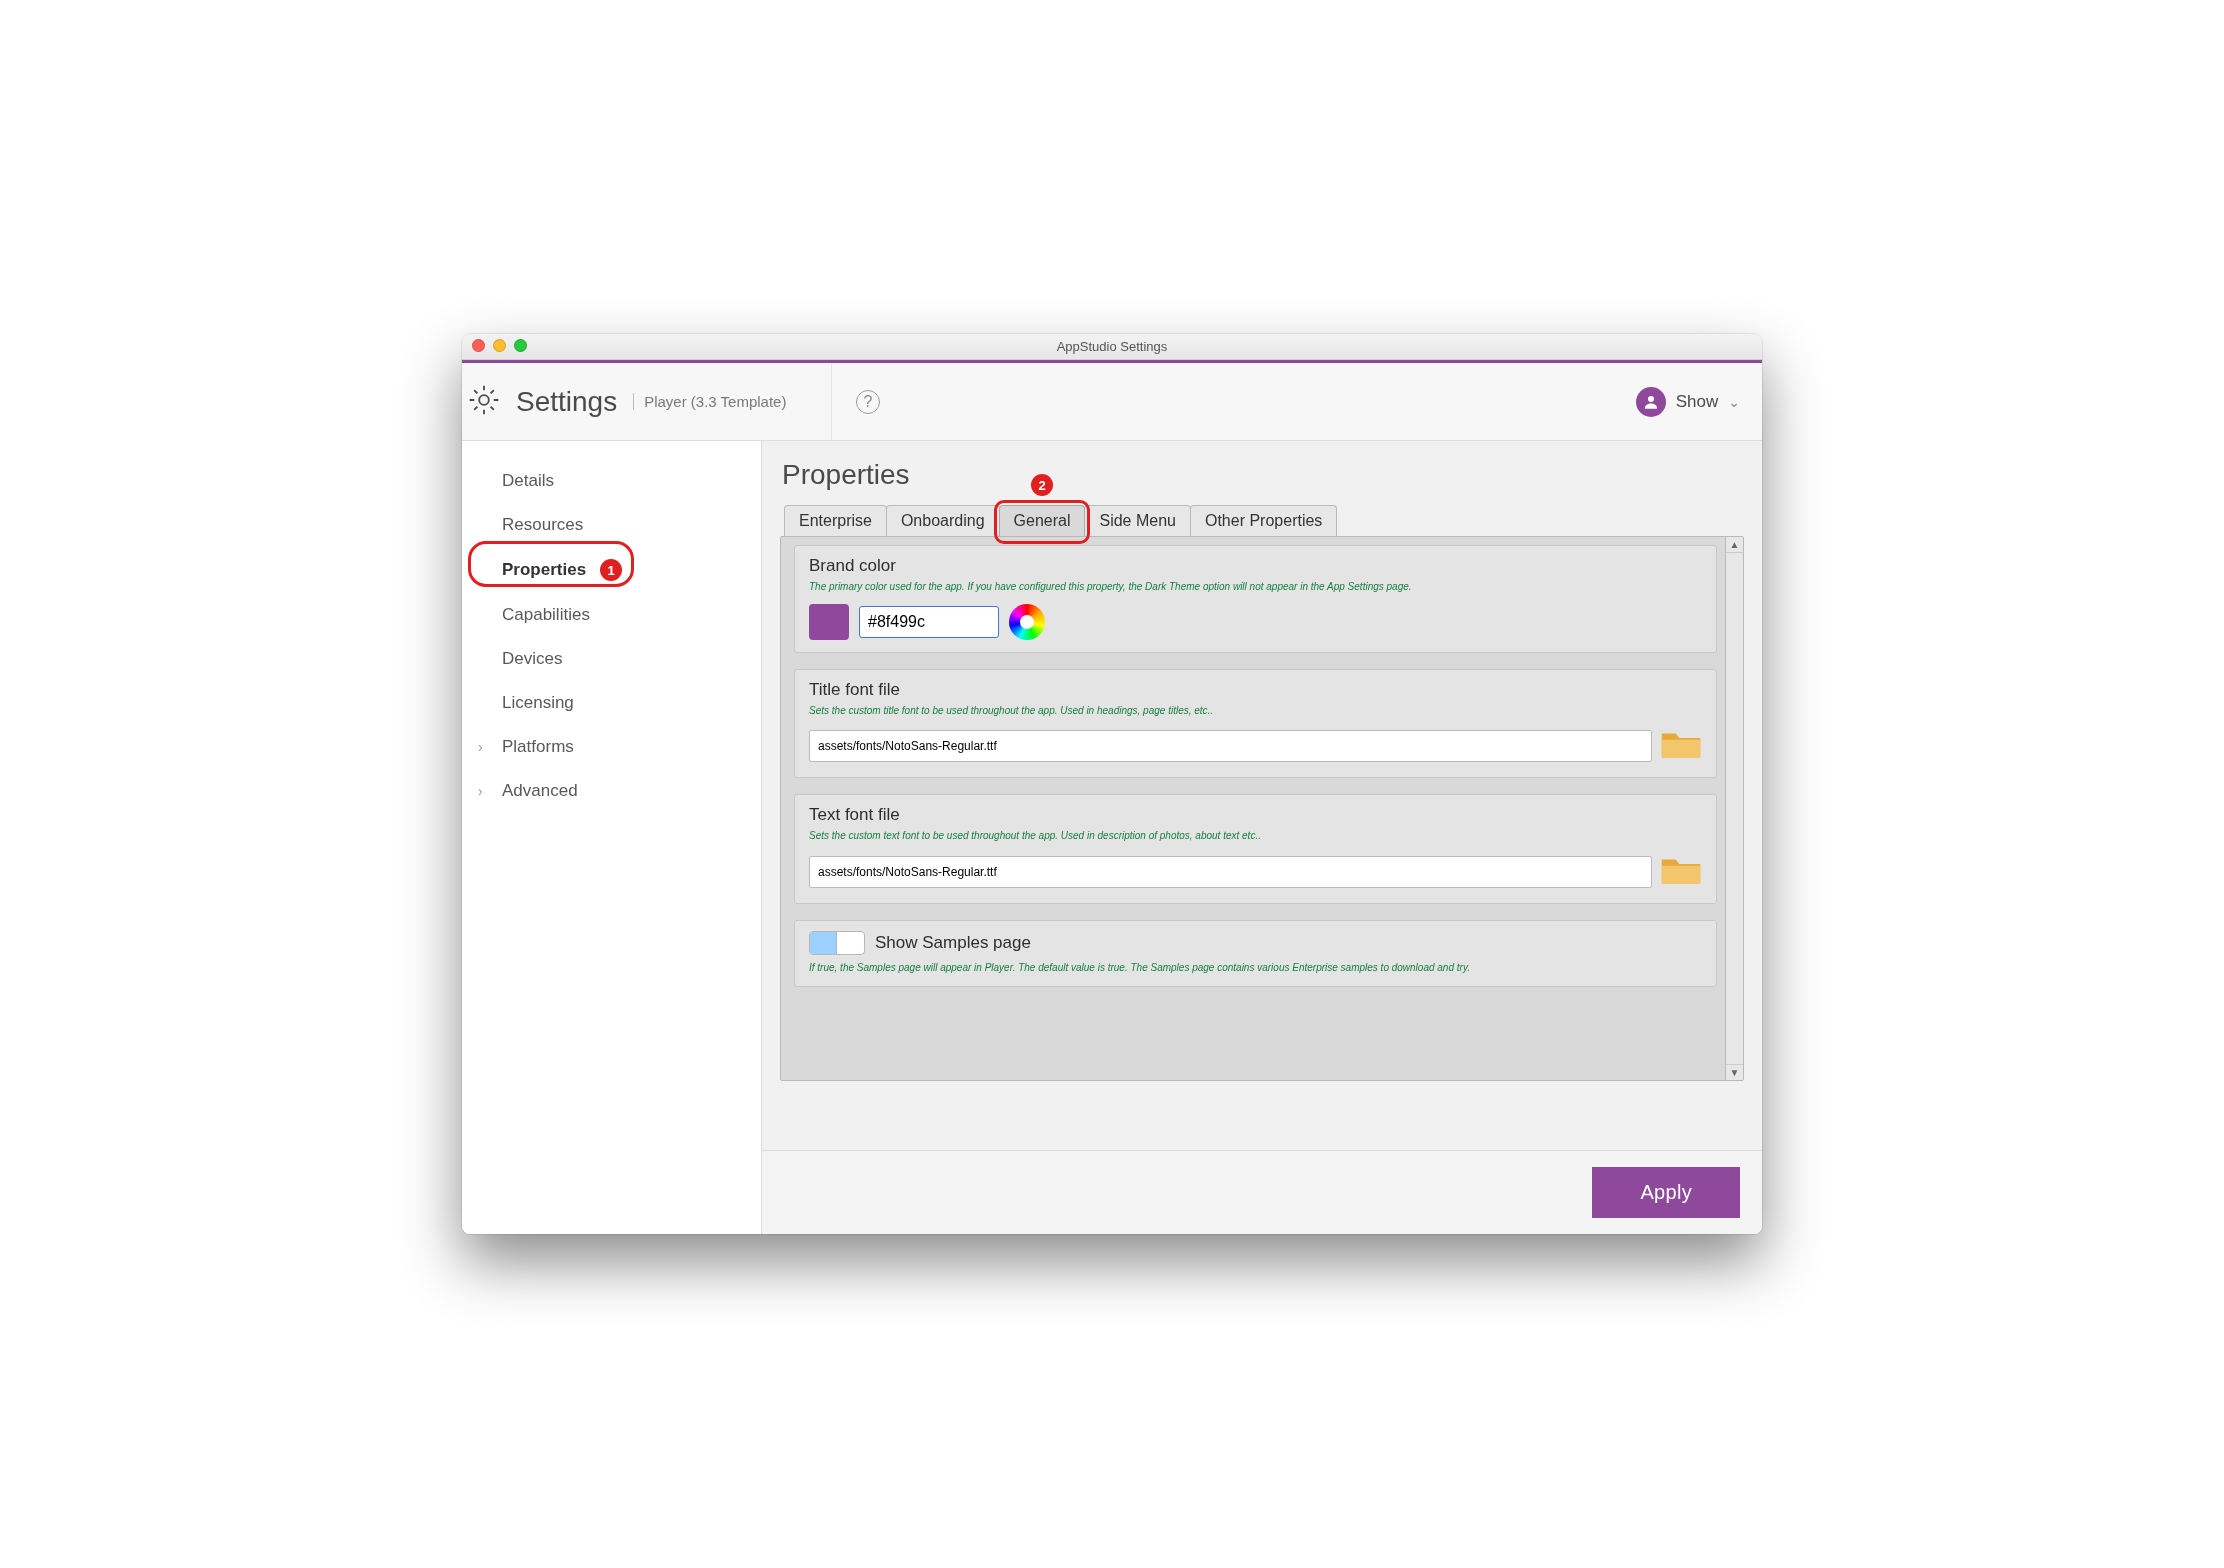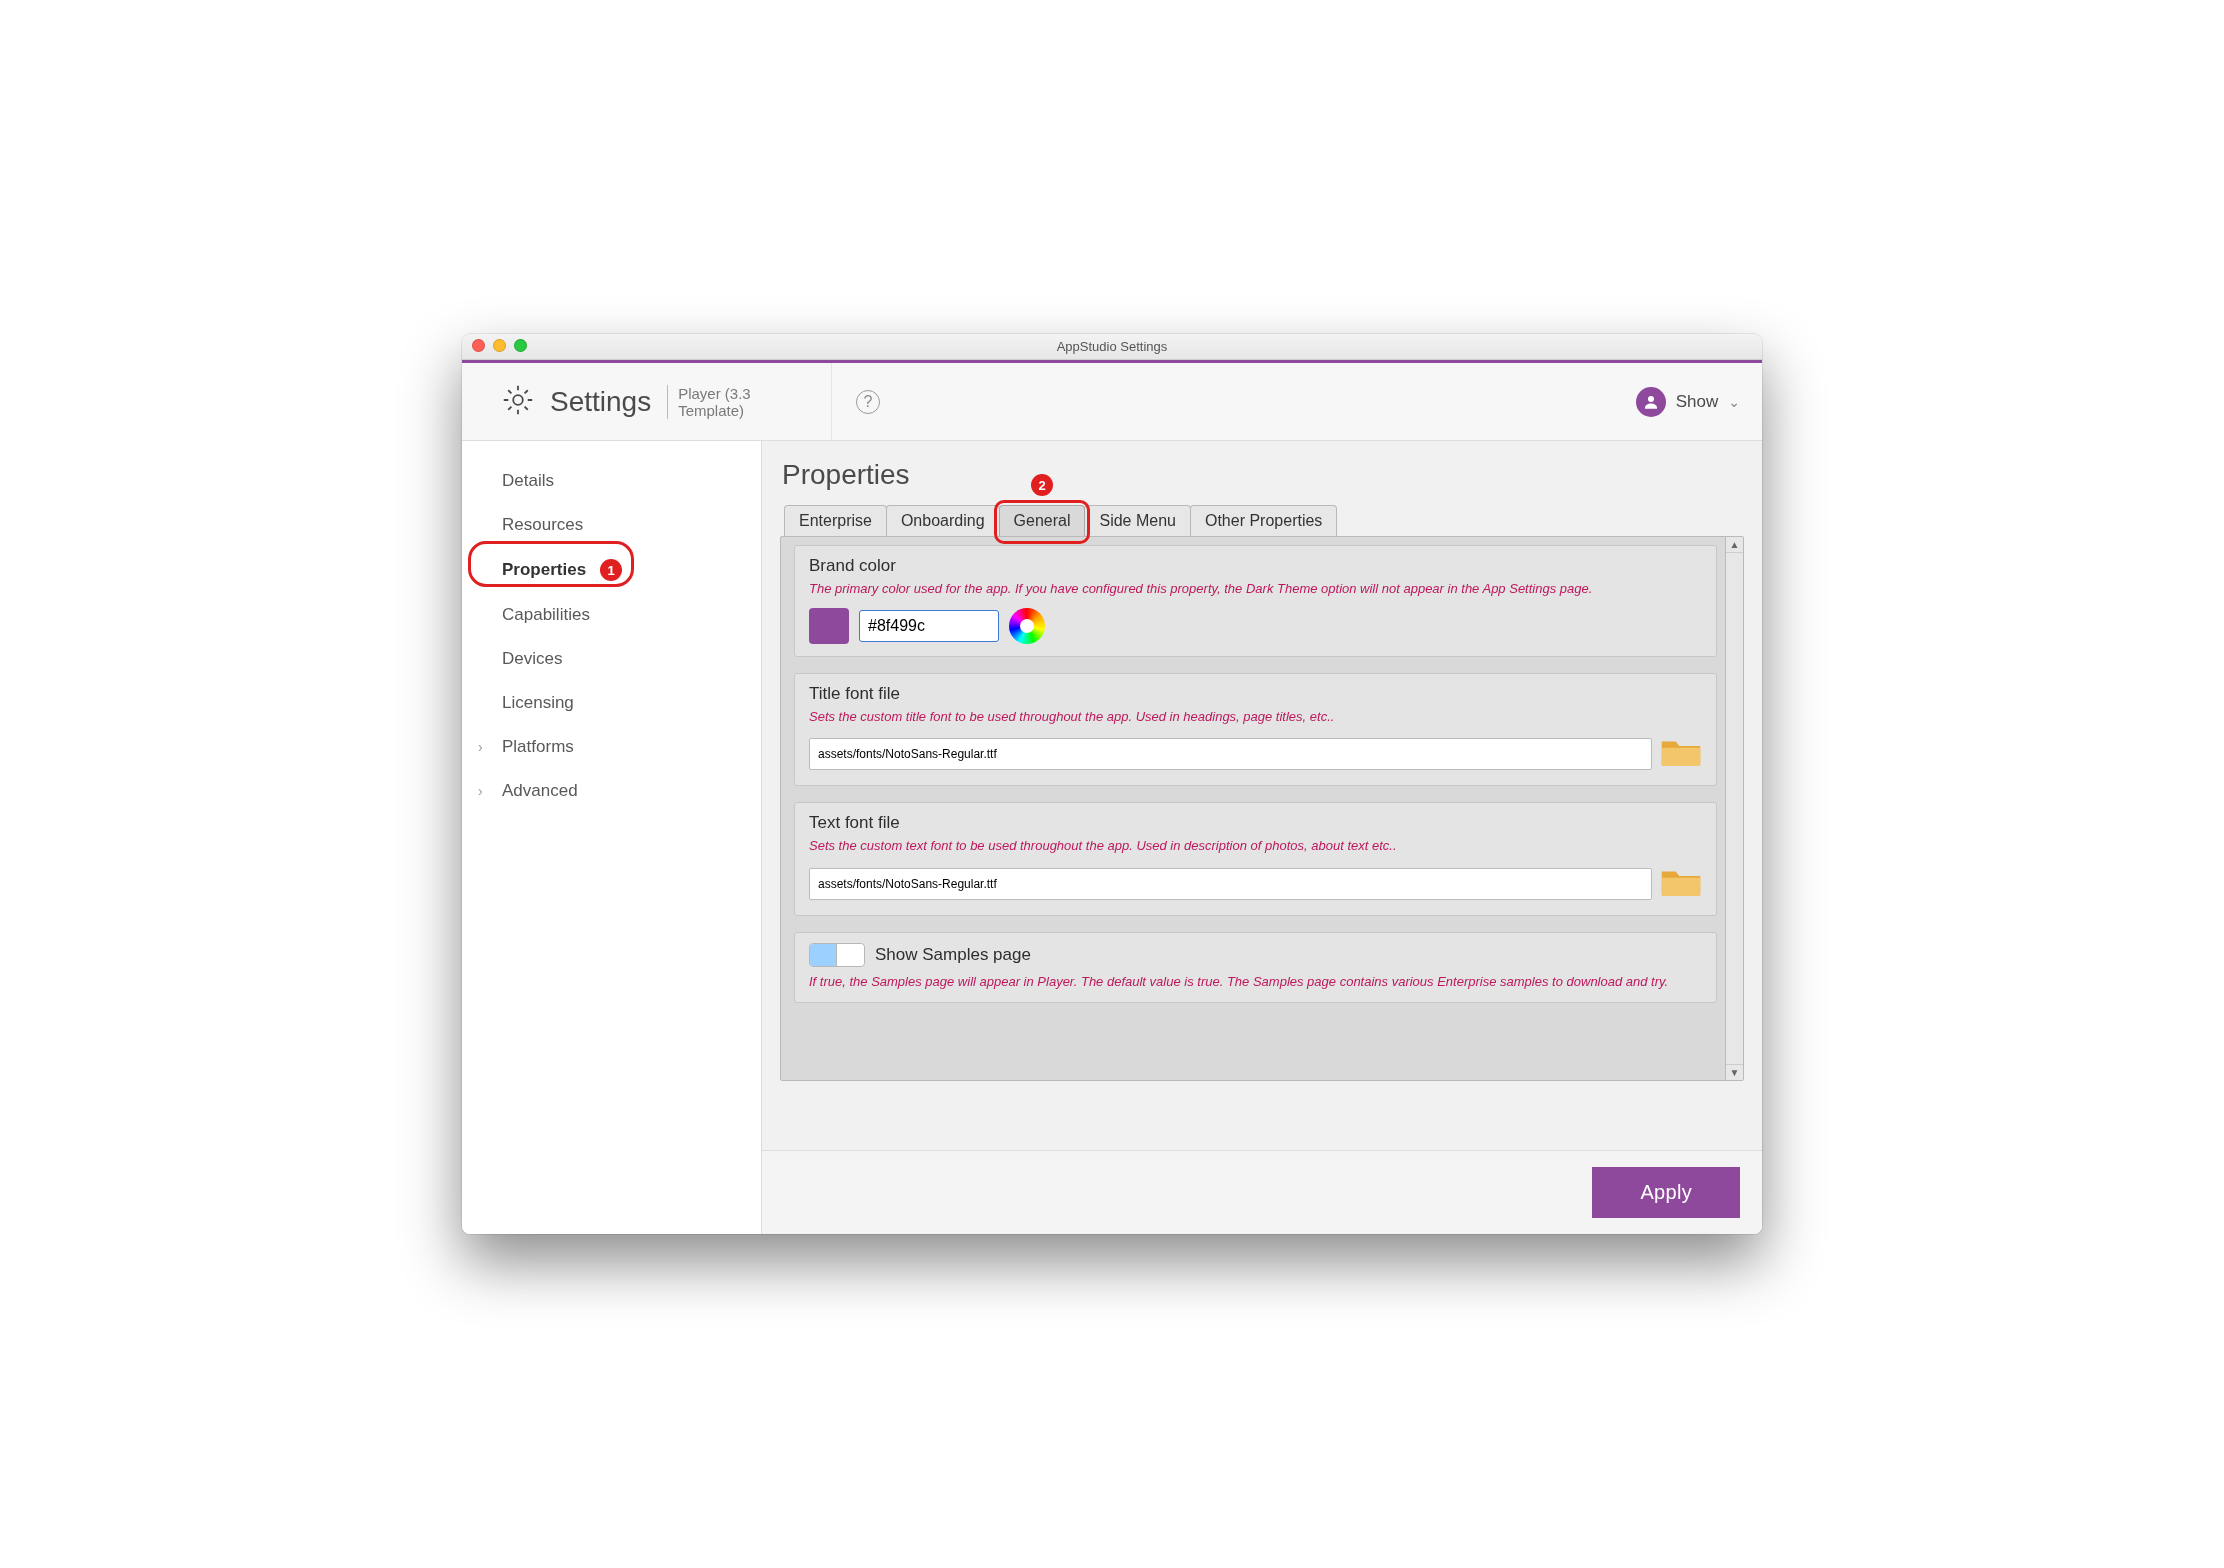--- a/index.html
+++ b/index.html
@@ -23,21 +23,21 @@
   }
   .traffic { position:absolute; left:10px; top:5px; display:flex; gap:8px; }
   .dot { width:13px; height:13px; border-radius:50%; box-shadow: inset 0 0 0 1px rgba(0,0,0,.15); }
   .dot.red{background:#ff5f57;} .dot.yellow{background:#febc2e;} .dot.green{background:#28c840;}
   .accentbar { height:3px; background:#8f499c; }
   .header {
     height: 78px; background:#f7f7f7; border-bottom:1px solid #ddd;
     display:flex; align-items:center;
   }
   .header-left {
-    display:flex; align-items:center; gap:14px; padding:0 38px;
+    display:flex; align-items:center; gap:14px; padding:0 4px;
     width: 370px; border-right:1px solid #e4e4e4; height:100%;
   }
   .gear svg{width:36px;height:36px;stroke:#4a4a4a;fill:none;stroke-width:1.2;}
   .settings-title { font-size:28px; font-weight:300; color:#4a4a4a; }
   .settings-sub { font-size:15px; color:#7a7a7a; padding-left:10px; border-left:1px solid #bbb; margin-left:2px;}
   .header-mid { padding:0 24px; }
   .help-ico { width:24px;height:24px;border:1.5px solid #9a9a9a;border-radius:50%;display:flex;align-items:center;justify-content:center;color:#8a8a8a;font-size:16px;}
   .header-right { margin-left:auto; display:flex;align-items:center;gap:10px;padding-right:22px;color:#4a4a4a;font-size:17px;}
   .avatar{width:30px;height:30px;border-radius:50%;background:#8f499c;display:flex;align-items:center;justify-content:center;}
   .avatar svg{width:18px;height:18px;fill:#fff;}
@@ -61,21 +61,21 @@
   .panel {
     border:1px solid #b9b9b9; background:#d9d9d9; border-radius:2px;
     padding: 8px 8px 8px 8px; position:relative; height: 545px;
   }
   .scroll-gutter{position:absolute;right:0;top:0;bottom:0;width:18px;background:#e7e7e7;border-left:1px solid #bbb;}
   .scroll-up,.scroll-dn{position:absolute;left:0;right:0;height:16px;display:flex;align-items:center;justify-content:center;color:#666;font-size:10px;}
   .scroll-up{top:0;border-bottom:1px solid #ccc;}
   .scroll-dn{bottom:0;border-top:1px solid #ccc;}
   .group { background:#e4e4e4; border:1px solid #c7c7c7; border-radius:3px; padding:10px 14px 12px; margin:0 18px 16px 5px;}
   .g-title{font-size:17px;color:#2e2e2e;margin-bottom:4px;}
-  .g-desc{font-size:13px;color:#be185d;font-style:italic;line-height:1.35;margin-bottom:10px;}
+  .g-desc{font-size:10px;color:#15803d;font-style:italic;line-height:1.35;margin-bottom:10px;}
   .row{display:flex;align-items:center;gap:10px;}
   .swatch{width:40px;height:36px;border-radius:4px;background:#8f499c;}
   .color-input{width:140px;height:32px;border:1.5px solid #3e79d6;border-radius:3px;padding:0 8px;font-size:16px;background:#fff;}
   .wheel{width:36px;height:36px;border-radius:50%;background:conic-gradient(red,orange,yellow,lime,cyan,blue,magenta,red);} 
   .wheel::after{content:"";display:block;width:14px;height:14px;border-radius:50%;background:#fff;position:relative;top:11px;left:11px;}
   .file-row{display:flex;align-items:center;gap:8px;}
   .file-input{flex:1;height:32px;border:1px solid #bbb;border-radius:2px;background:#fff;padding:0 8px;font-size:12px;}
   .folder-ico svg{width:42px;height:34px;}
   .toggle{width:56px;height:24px;border:1px solid #b7b7b7;border-radius:4px;background:#fff;display:flex;overflow:hidden;}
   .toggle .on{width:50%;height:100%;background:#9bd0ff;border-right:1px solid #b7b7b7;}

